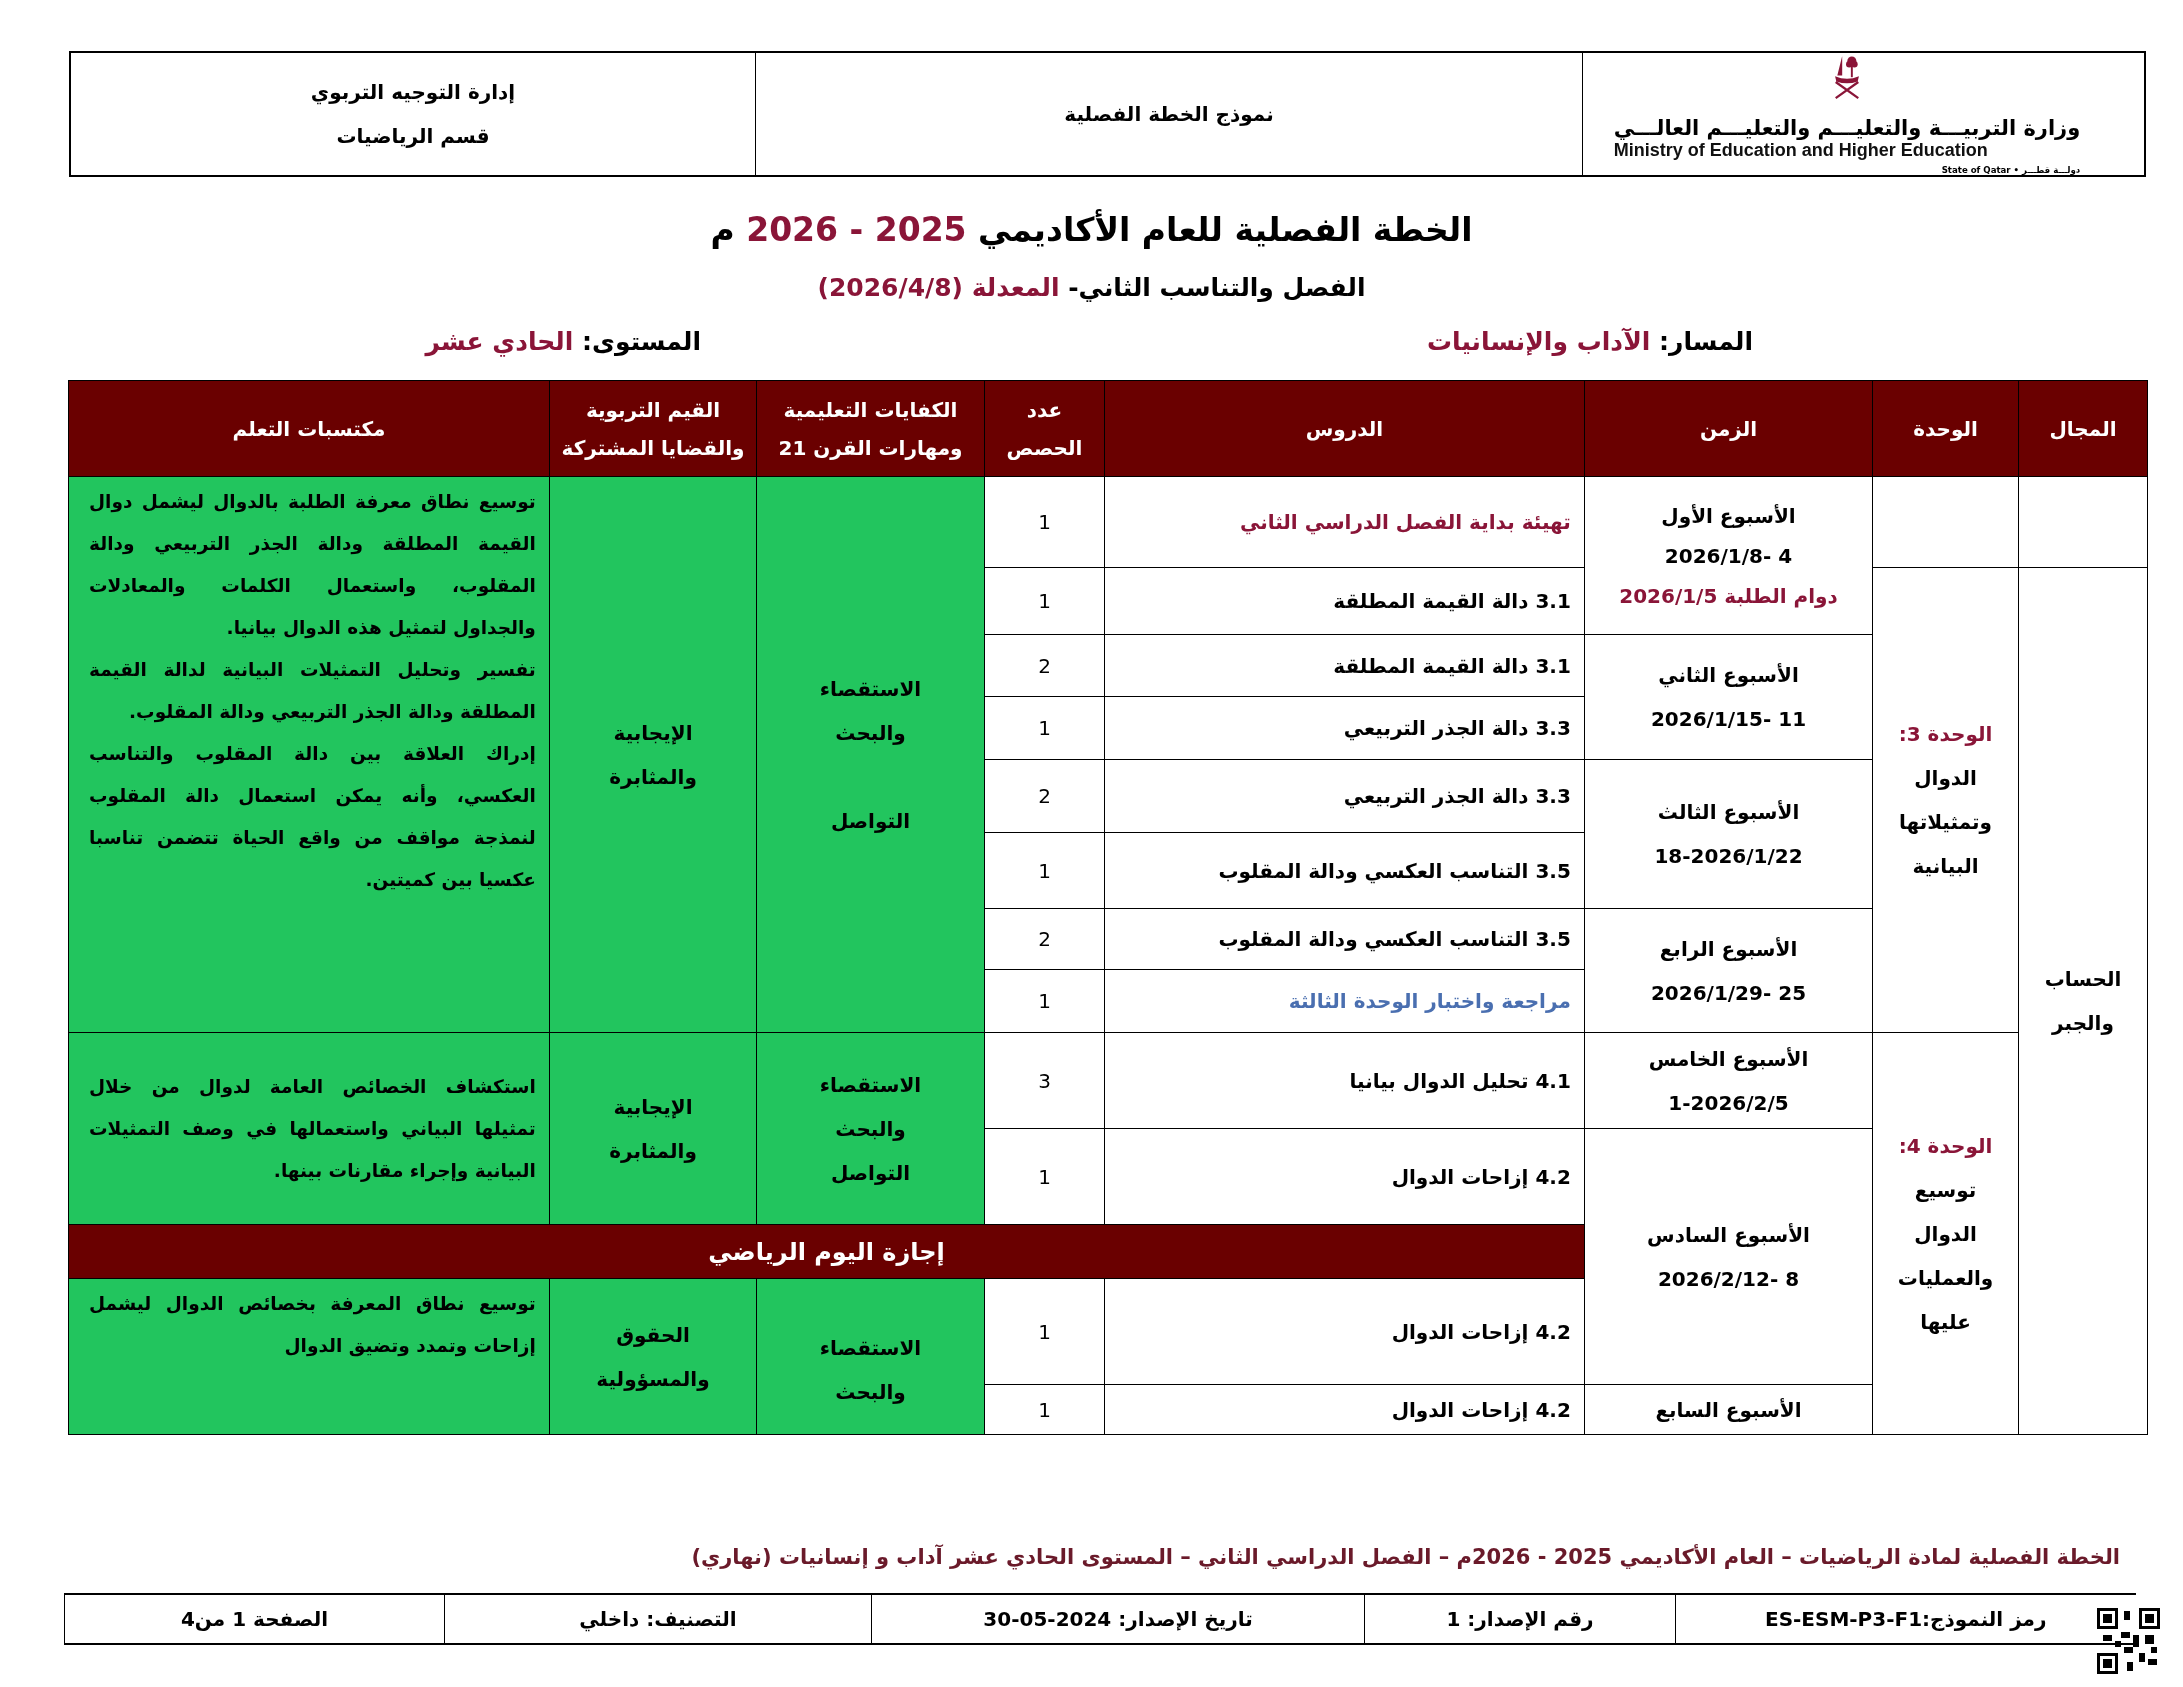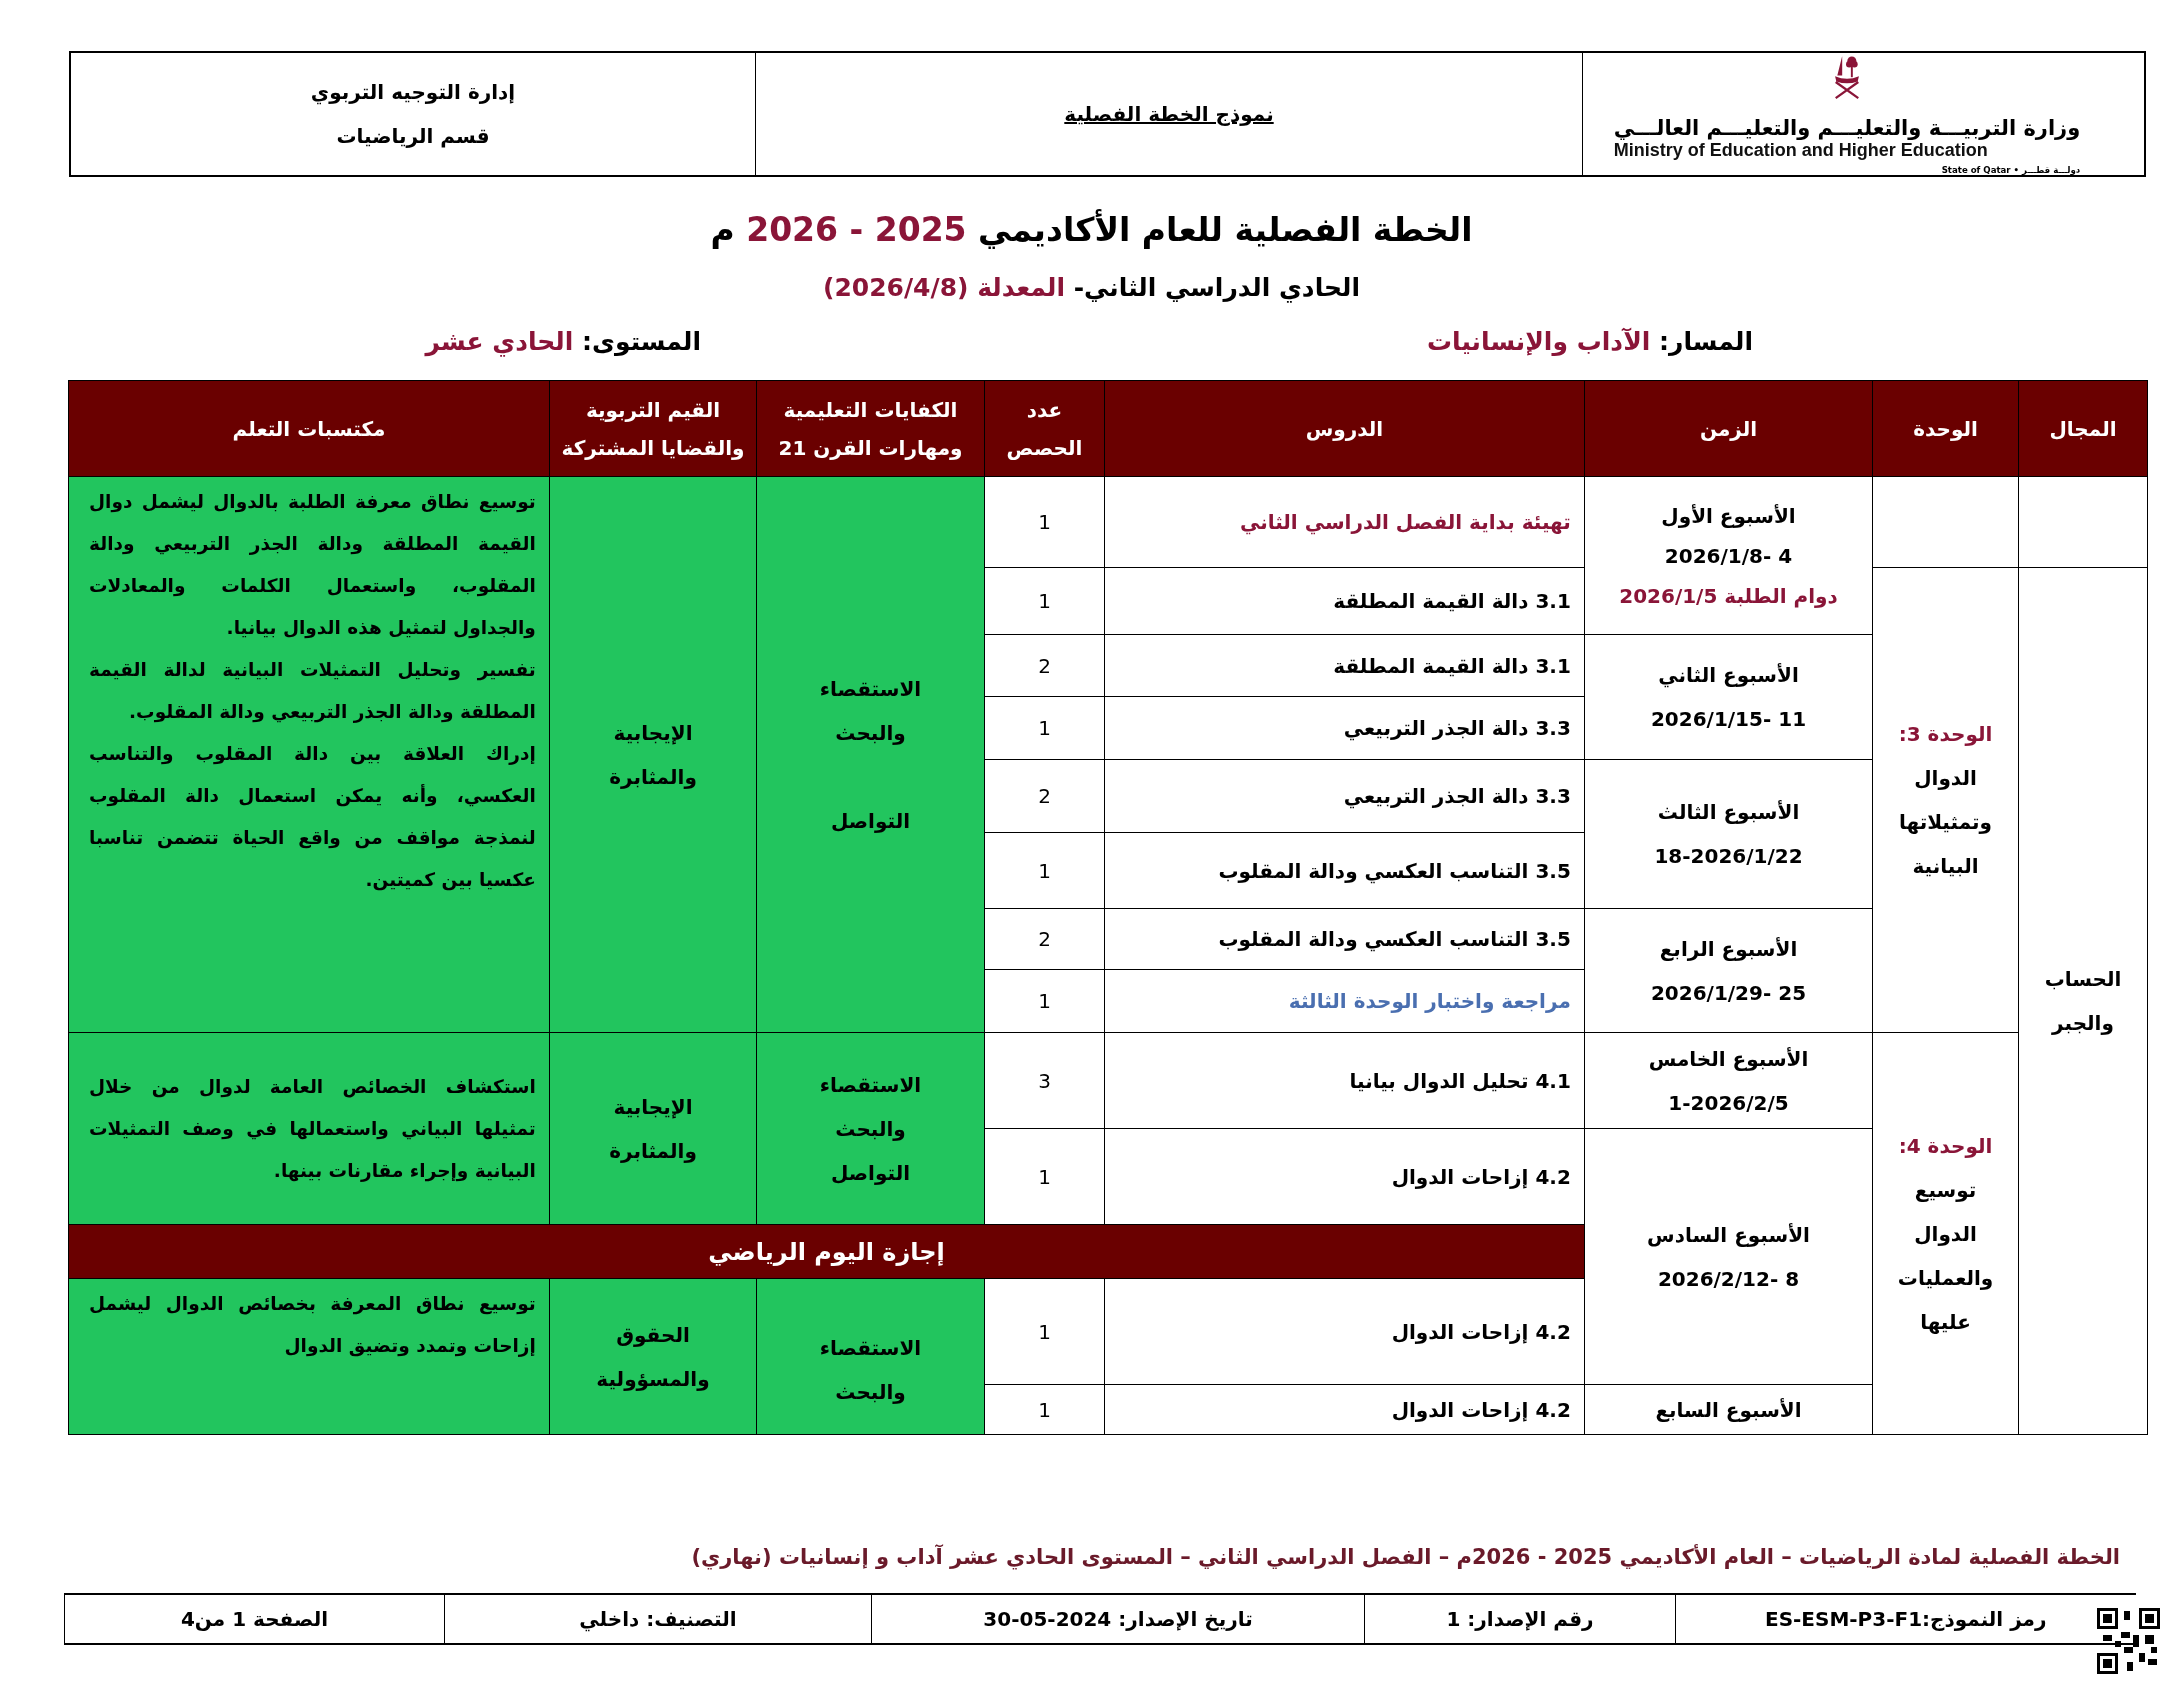--- a/index.html
+++ b/index.html
@@ -1,21 +1,21 @@
 <!DOCTYPE html>
 <html style="font-size:10.6px"><head>
 <meta charset="utf-8">
 <style>
   html,body{margin:0;padding:0;background:#fff;}
   body{width:2183px;height:1687px;position:relative;overflow:hidden;font-family:"DejaVu Sans","Liberation Sans",sans-serif;color:#000;direction:rtl;}
   .abs{position:absolute;}
   .hdr{left:69px;top:51px;width:2077px;height:126px;border:2px solid #000;box-sizing:border-box;display:flex;flex-direction:row;}
   .hdr .cell{box-sizing:border-box;display:flex;flex-direction:column;align-items:center;justify-content:center;font-size:20px;font-weight:bold;}
   .hdr .c-logo{width:562px;border-left:1.3px solid #000;flex-direction:column;justify-content:flex-start;padding-right:33px;gap:14.6px;}
-  .hdr .c-mid{width:827px;border-left:1.3px solid #000;text-decoration:underline;}
+  .hdr .c-mid{width:827px;border-left:1.3px solid #000;}
   .hdr .c-left{flex:1;gap:20px;}
   .logo-text{display:flex;flex-direction:column;align-items:flex-start;direction:ltr;}
   .logo-ar{font-size:21px;font-weight:bold;direction:rtl;color:#000;}
   .logo-en{font-size:18px;color:#111;font-family:"Liberation Sans",sans-serif;}
   .logo-state{font-size:8.6px;align-self:flex-end;margin-top:4px;}
   .emblem{width:60px;height:99px;}
   .title1{left:0;width:2183px;top:210px;text-align:center;font-size:33px;font-weight:bold;}
   .title1 span, .red{color:#8a1538;}
   .title2{left:0;width:2183px;top:273px;text-align:center;font-size:25px;font-weight:bold;}
   .path{right:430px;top:327px;font-size:25px;font-weight:bold;}
@@ -60,21 +60,21 @@
   <div class="cell c-left">
     <span>إدارة التوجيه التربوي</span>
     <span>قسم الرياضيات</span>
   </div>
 </div>
 
 <div class="abs title1">
   <span style="color:#000">الخطة الفصلية للعام الأكاديمي </span><span>2025 - 2026</span><span style="color:#000"> م</span>
 </div>
 <div class="abs title2">
-  <span>الحادي الدراسي الثاني- </span><span class="red">المعدلة (2026/4/8)</span>
+  <span>الفصل والتناسب الثاني- </span><span class="red">المعدلة (2026/4/8)</span>
 </div>
 <div class="abs path">
   <span>المسار: </span><span class="red">الآداب والإنسانيات</span>
 </div>
 <div class="abs level">
   <span>المستوى: </span><span class="red">الحادي عشر</span>
 </div>
 
 <table class="plan" dir="rtl">
   <colgroup>

